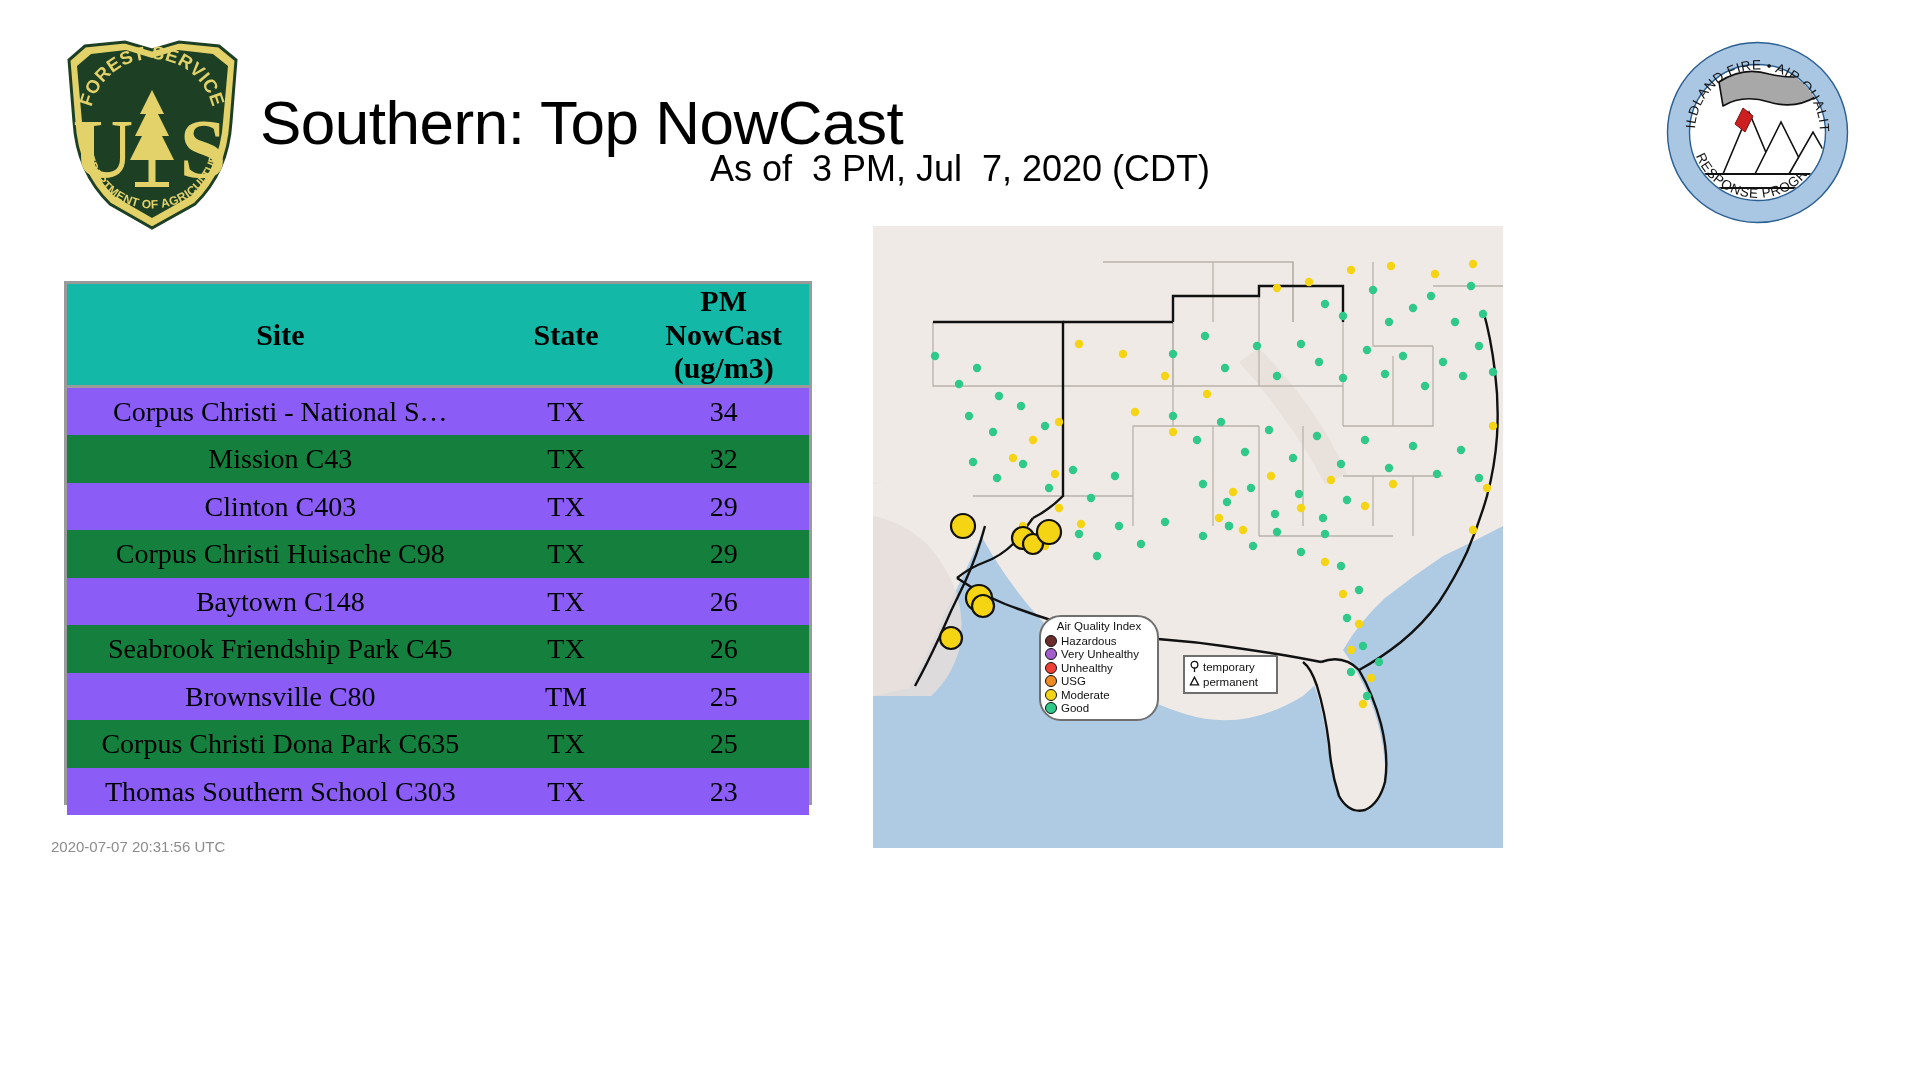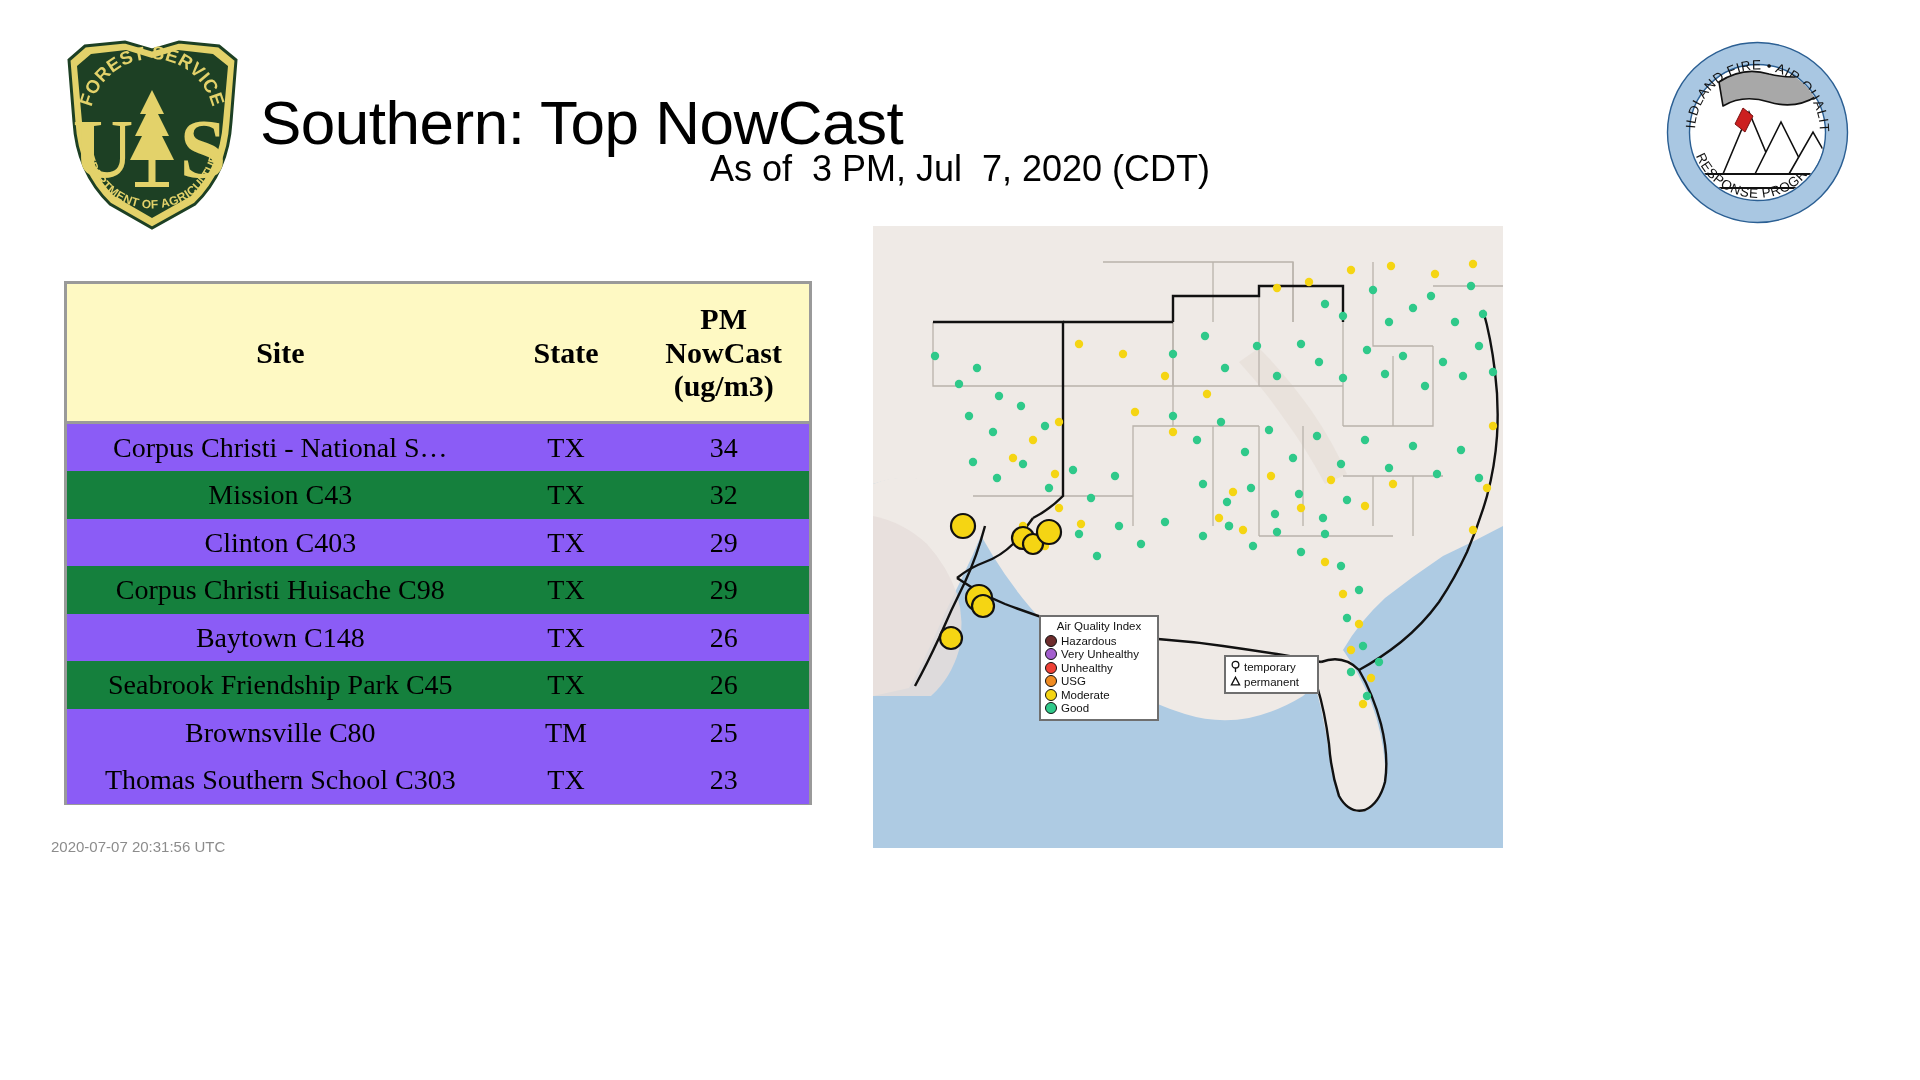--- a/index.html
+++ b/index.html
@@ -71,26 +71,26 @@
     height: 100%;
     border-collapse: collapse;
     table-layout: fixed;
     font-family: "Liberation Serif", serif;
   }
   table.nowcast col.c-site  { width: 57.5%; }
   table.nowcast col.c-state { width: 19.5%; }
   table.nowcast col.c-pm    { width: 23.0%; }
 
   table.nowcast thead th {
-    background: #fef9c3;
+    background: #14b8a6;
     border-bottom: 3px solid #9a9a9a;
     font-size: 30px;
     font-weight: bold;
     text-align: center;
-    padding: 18px 4px;
+    padding: 0 4px;
     height: 96px;
     line-height: 1.12;
     vertical-align: middle;
   }
   table.nowcast tbody td {
     font-size: 28px;
     text-align: center;
     height: 47.5px;
     padding: 0 6px;
     vertical-align: middle;
@@ -126,20 +126,21 @@
     background: #ffffff;
     border: 2px solid #6f6f6f;
     font-family: "Liberation Sans", sans-serif;
     color: #111;
   }
   #aqi-legend {
     left: 1039px;
     top: 615px;
     width: 108px;
     padding: 3px 4px 4px 4px;
+    border-radius: 22px;
   }
   #aqi-legend .legend-title {
     font-size: 11.5px;
     text-align: center;
     margin-bottom: 2px;
   }
   #aqi-legend .legend-row {
     display: flex;
     align-items: center;
     height: 13.5px;
@@ -153,21 +154,20 @@
     border: 1.4px solid #111;
     margin-right: 4px;
     flex: none;
   }
 
   #type-legend {
     left: 1183px;
     top: 655px;
     width: 84px;
     padding: 2px 4px 3px 3px;
-    margin-left: 41px;
   }
   #type-legend .legend-row {
     display: flex;
     align-items: center;
     font-size: 11.5px;
     height: 15px;
     white-space: nowrap;
   }
   #type-legend .glyph {
     width: 13px;
@@ -272,20 +272,25 @@
           <td>26</td>
         </tr>
         <tr class="even">
           <td>Seabrook Friendship Park C45</td>
           <td>TX</td>
           <td>26</td>
         </tr>
         <tr class="odd">
           <td>Brownsville C80</td>
           <td>TM</td>
+          <td>25</td>
+        </tr>
+        <tr class="even">
+          <td>Corpus Christi Dona Park C635</td>
+          <td>TX</td>
           <td>25</td>
         </tr>
         <tr class="odd">
           <td>Thomas Southern School C303</td>
           <td>TX</td>
           <td>23</td>
         </tr>
       </tbody>
   </table>
 </div>

